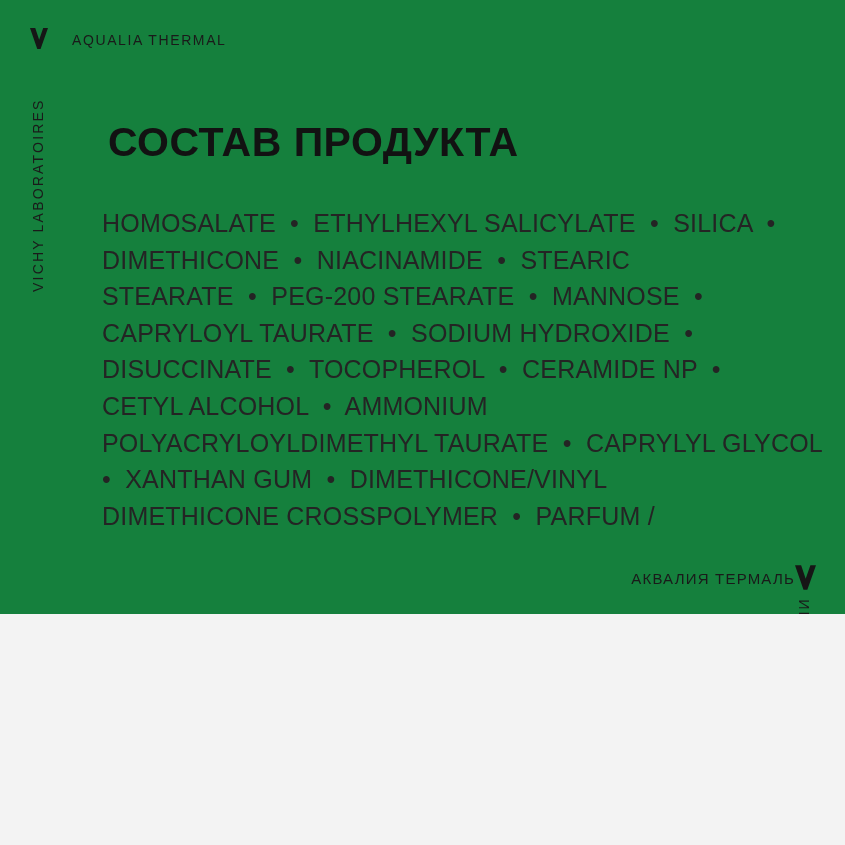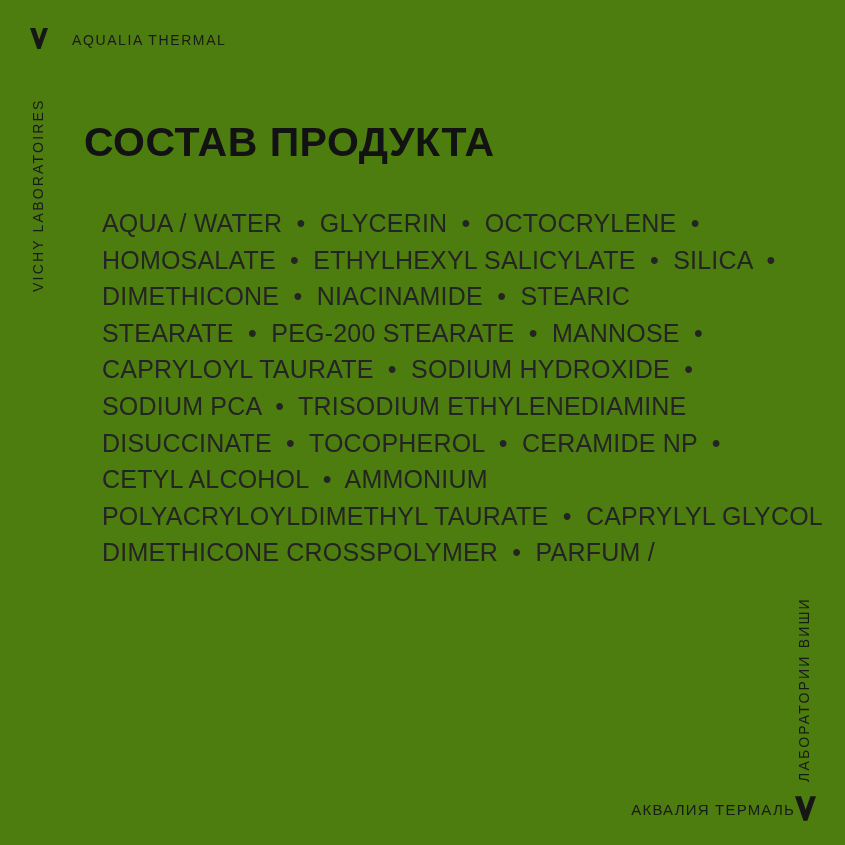--- a/index.html
+++ b/index.html
@@ -1,21 +1,21 @@
 <!DOCTYPE html>
 <html><head>
 <meta charset="utf-8">
 <style>
   html, body { margin: 0; padding: 0; background: #f3f3f3; }
   .page {
     position: relative;
     width: 845px;
-    height: 845px;
+    height: 614px;
     margin: 0 auto;
-    background: #4d7c0f;
+    background: #15803d;
     overflow: hidden;
     font-family: "Liberation Sans", sans-serif;
     color: #1d1d1d;
   }
 
   
   .brand-top {
     position: absolute;
     left: 30px;
     top: 25px;
@@ -42,21 +42,21 @@
     font-size: 14px;
     letter-spacing: 2.2px;
     color: #1a1a1a;
   }
   .rail-left  { left: 30px;  top: 292px; }
   .rail-right { left: 796px; top: 782px; }
 
   
   .title {
     position: absolute;
-    left: 84px;
+    left: 108px;
     top: 119px;
     margin: 0;
     font-size: 41px;
     font-weight: 700;
     letter-spacing: 0.5px;
     color: #121212;
     white-space: nowrap;
   }
 
   
@@ -100,29 +100,28 @@
       <path d="M0 0 L7 0 L12.2 15.5 L17.6 0 L24 0 L14.1 28 L9.7 28 Z"></path>
     </svg>
     <span class="range-label">AQUALIA THERMAL</span>
   </div>
 
   <div class="rail rail-left">VICHY LABORATOIRES</div>
 
   <h1 class="title">СОСТАВ ПРОДУКТА</h1>
 
   <div class="ingredients">
-    <div class="ing-line">AQUA / WATER  •  GLYCERIN  •  OCTOCRYLENE  •</div>
     <div class="ing-line">HOMOSALATE  •  ETHYLHEXYL SALICYLATE  •  SILICA  •</div>
     <div class="ing-line">DIMETHICONE  •  NIACINAMIDE  •  STEARIC</div>
     <div class="ing-line">STEARATE  •  PEG-200 STEARATE  •  MANNOSE  •</div>
     <div class="ing-line">CAPRYLOYL TAURATE  •  SODIUM HYDROXIDE  •</div>
-    <div class="ing-line">SODIUM PCA  •  TRISODIUM ETHYLENEDIAMINE</div>
     <div class="ing-line">DISUCCINATE  •  TOCOPHEROL  •  CERAMIDE NP  •</div>
     <div class="ing-line">CETYL ALCOHOL  •  AMMONIUM</div>
     <div class="ing-line">POLYACRYLOYLDIMETHYL TAURATE  •  CAPRYLYL GLYCOL</div>
+    <div class="ing-line">•  XANTHAN GUM  •  DIMETHICONE/VINYL</div>
     <div class="ing-line">DIMETHICONE CROSSPOLYMER  •  PARFUM /</div>
   </div>
 
   <div class="rail rail-right">ЛАБОРАТОРИИ ВИШИ</div>
 
   <div class="brand-bottom">
     <span class="range-label">АКВАЛИЯ ТЕРМАЛЬ</span>
     <svg class="v-logo" width="21" height="25" viewBox="0 0 24 28" aria-hidden="true">
       <path d="M0 0 L7 0 L12.2 15.5 L17.6 0 L24 0 L14.1 28 L9.7 28 Z"></path>
     </svg>

